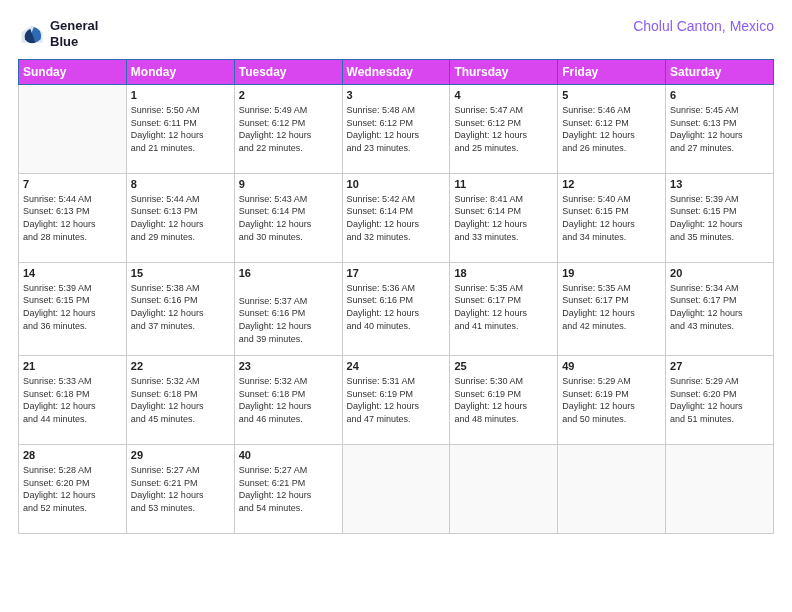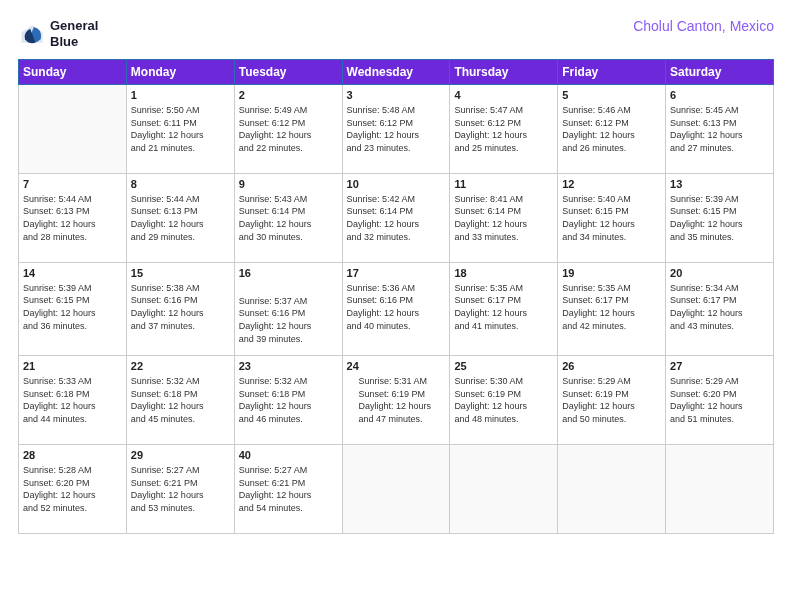--- a/index.html
+++ b/index.html
@@ -52,21 +52,21 @@
       color: #8b5cf6;
     }
     .calendar {
       flex: 1;
       border: 1px solid #ccc;
       border-collapse: collapse;
       width: 100%;
       table-layout: fixed;
     }
     .calendar th {
-      background: #6d28d9;
+      background: #d946ef;
       color: #fff;
       font-size: 12px;
       font-weight: bold;
       padding: 5px 4px;
       text-align: left;
       border: 1px solid #2d6cb4;
     }
     .calendar td {
       border: 1px solid #ccc;
       vertical-align: top;
@@ -290,34 +290,34 @@
           </td>
           <td>
             <span class="day-num">23</span>
             <div class="day-info" style="white-space: pre-line;">Sunrise: 5:32 AM
 Sunset: 6:18 PM
 Daylight: 12 hours
 and 46 minutes.</div>
           </td>
           <td>
             <span class="day-num">24</span>
-            <div class="day-info" style="white-space: pre-line; margin-left: 12px;">Sunrise: 5:31 AM
+            <div class="day-info" style="white-space: pre-line;">Sunrise: 5:31 AM
 Sunset: 6:19 PM
 Daylight: 12 hours
 and 47 minutes.</div>
           </td>
           <td>
             <span class="day-num">25</span>
             <div class="day-info" style="white-space: pre-line;">Sunrise: 5:30 AM
 Sunset: 6:19 PM
 Daylight: 12 hours
 and 48 minutes.</div>
           </td>
           <td>
-            <span class="day-num">26</span>
+            <span class="day-num">49</span>
             <div class="day-info" style="white-space: pre-line;">Sunrise: 5:29 AM
 Sunset: 6:19 PM
 Daylight: 12 hours
 and 50 minutes.</div>
           </td>
           <td>
             <span class="day-num">27</span>
             <div class="day-info" style="white-space: pre-line;">Sunrise: 5:29 AM
 Sunset: 6:20 PM
 Daylight: 12 hours

